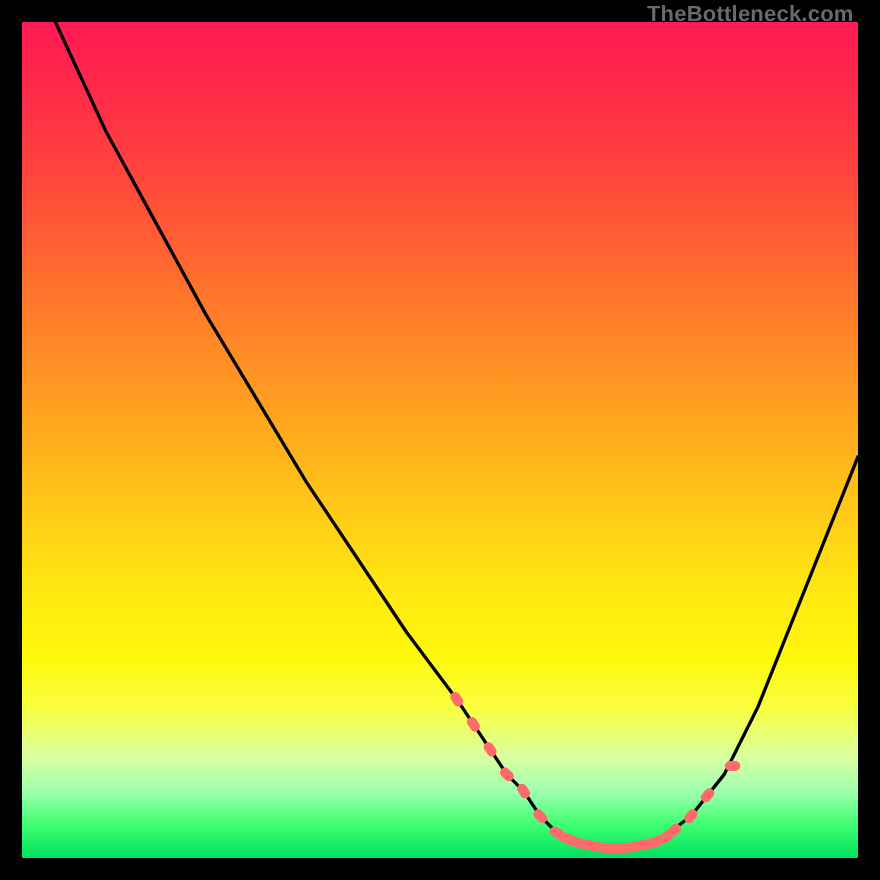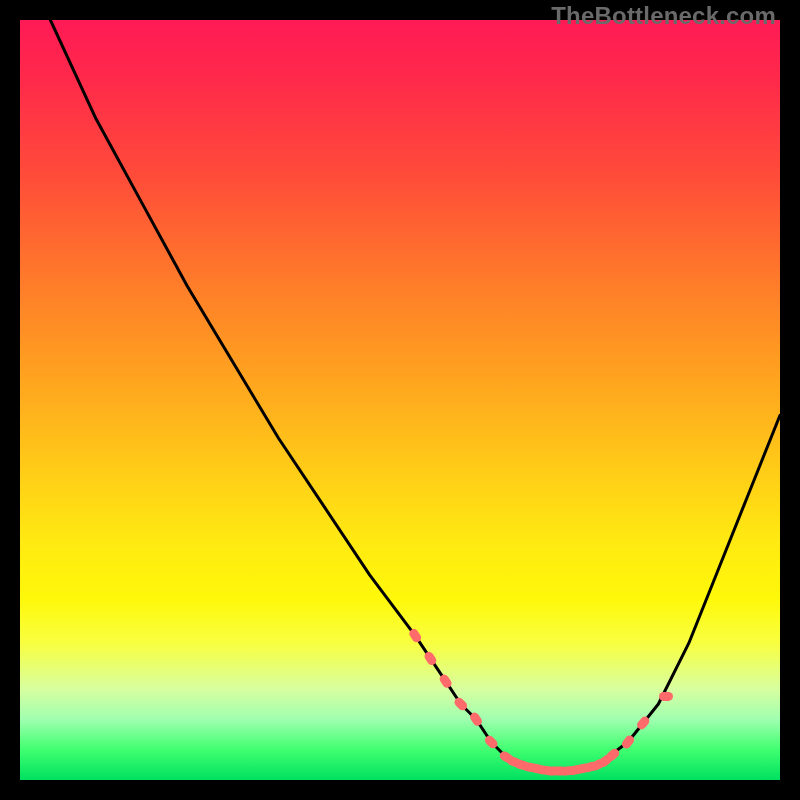--- a/index.html
+++ b/index.html
@@ -40,21 +40,21 @@
       #a0ffb0 92%,
       #40ff70 96%,
       #00e060 100%
     );
   }
   .watermark {
     position: absolute;
     right: 24px;
     top: 2px;
     font-family: Arial, Helvetica, sans-serif;
-    font-size: 24px;
+    font-size: 20px;
     font-weight: bold;
     color: #6a6a6a;
     letter-spacing: 0.2px;
     user-select: none;
   }
   svg.curve {
     position: absolute;
     left: 0;
     top: 0;
     width: 760px;

